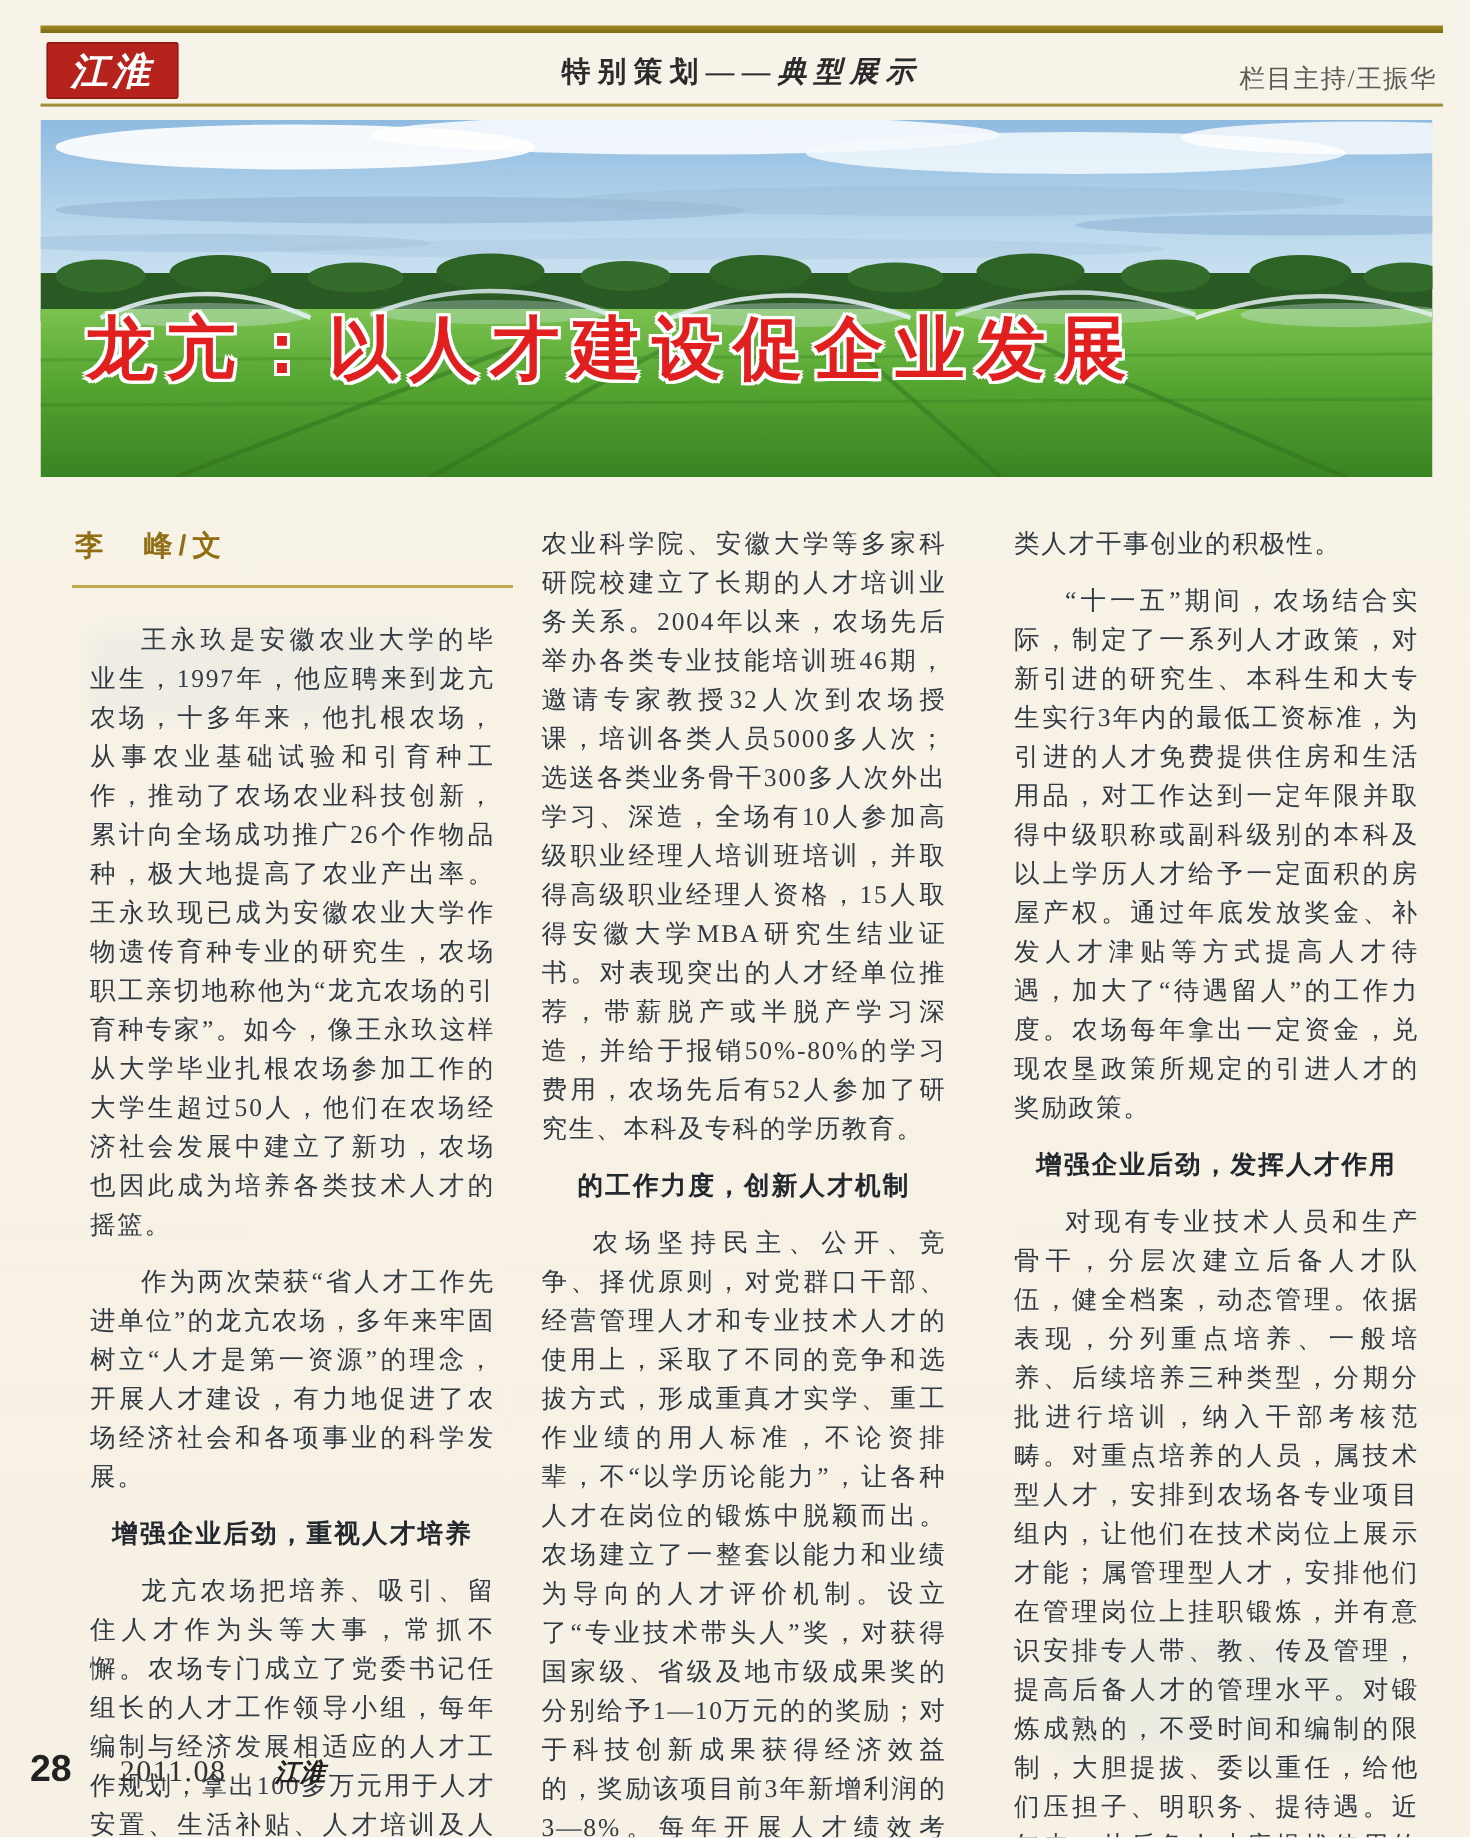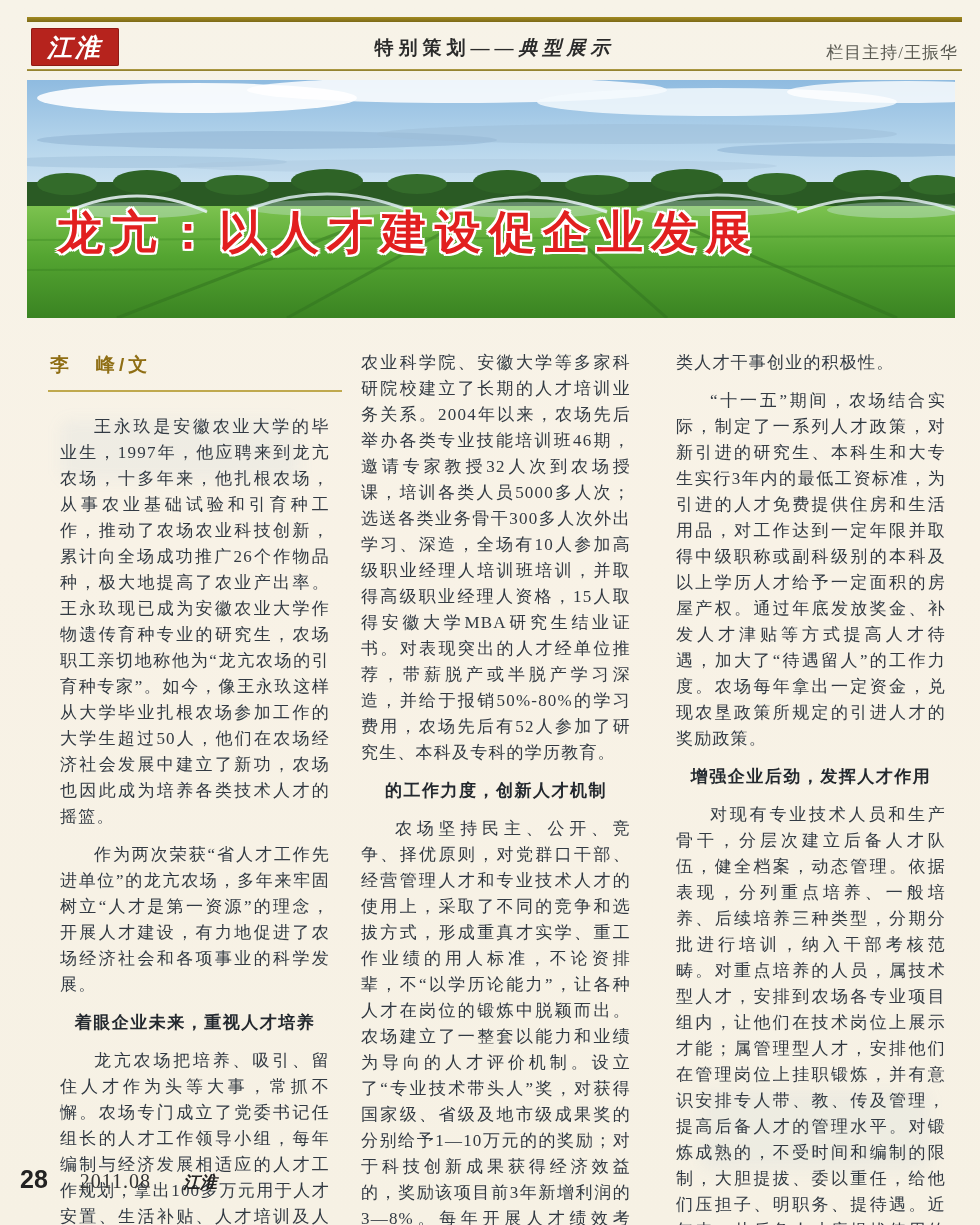--- a/index.html
+++ b/index.html
@@ -130,21 +130,21 @@
       <ellipse cx="690" cy="128" rx="80" ry="8" fill="#dceefa" opacity="0.3"></ellipse>
       <ellipse cx="870" cy="130" rx="70" ry="8" fill="#dceefa" opacity="0.35"></ellipse>
     </svg>
     <div class="hero-title">龙亢：以人才建设促企业发展</div>
   </div>
 
   <div class="col col1">
     <div class="author">李　峰/文</div>
     <p class="indent">王永玖是安徽农业大学的毕业生，1997年，他应聘来到龙亢农场，十多年来，他扎根农场，从事农业基础试验和引育种工作，推动了农场农业科技创新，累计向全场成功推广26个作物品种，极大地提高了农业产出率。王永玖现已成为安徽农业大学作物遗传育种专业的研究生，农场职工亲切地称他为“龙亢农场的引育种专家”。如今，像王永玖这样从大学毕业扎根农场参加工作的大学生超过50人，他们在农场经济社会发展中建立了新功，农场也因此成为培养各类技术人才的摇篮。</p>
     <p class="indent">作为两次荣获“省人才工作先进单位”的龙亢农场，多年来牢固树立“人才是第一资源”的理念，开展人才建设，有力地促进了农场经济社会和各项事业的科学发展。</p>
-    <h3 class="subhead">着眼企业未来，重视人才培养</h3>
+    <h3 class="subhead">增强企业后劲，重视人才培养</h3>
     <p class="indent">龙亢农场把培养、吸引、留住人才作为头等大事，常抓不懈。农场专门成立了党委书记任组长的人才工作领导小组，每年编制与经济发展相适应的人才工作规划，拿出100多万元用于人才安置、生活补贴、人才培训及人才奖励。</p>
     <p class="indent">农场以调整和优化人才结构为主线，科学制定了“十一五”、“十二五”经营管理人才和专业技术人才的使用上。与安徽农业大学、安徽</p>
   </div>
 
   <div class="col col2">
     <p>农业科学院、安徽大学等多家科研院校建立了长期的人才培训业务关系。2004年以来，农场先后举办各类专业技能培训班46期，邀请专家教授32人次到农场授课，培训各类人员5000多人次；选送各类业务骨干300多人次外出学习、深造，全场有10人参加高级职业经理人培训班培训，并取得高级职业经理人资格，15人取得安徽大学MBA研究生结业证书。对表现突出的人才经单位推荐，带薪脱产或半脱产学习深造，并给于报销50%-80%的学习费用，农场先后有52人参加了研究生、本科及专科的学历教育。</p>
     <h3 class="subhead">的工作力度，创新人才机制</h3>
     <p class="indent">农场坚持民主、公开、竞争、择优原则，对党群口干部、经营管理人才和专业技术人才的使用上，采取了不同的竞争和选拔方式，形成重真才实学、重工作业绩的用人标准，不论资排辈，不“以学历论能力”，让各种人才在岗位的锻炼中脱颖而出。农场建立了一整套以能力和业绩为导向的人才评价机制。设立了“专业技术带头人”奖，对获得国家级、省级及地市级成果奖的分别给予1—10万元的的奖励；对于科技创新成果获得经济效益的，奖励该项目前3年新增利润的3—8%。每年开展人才绩效考核，每年评选、表彰、奖励10—30名不等的“先进工作者”，考核结果作为晋级及奖金发放的重要依据，调动了各</p>
   </div>
 

